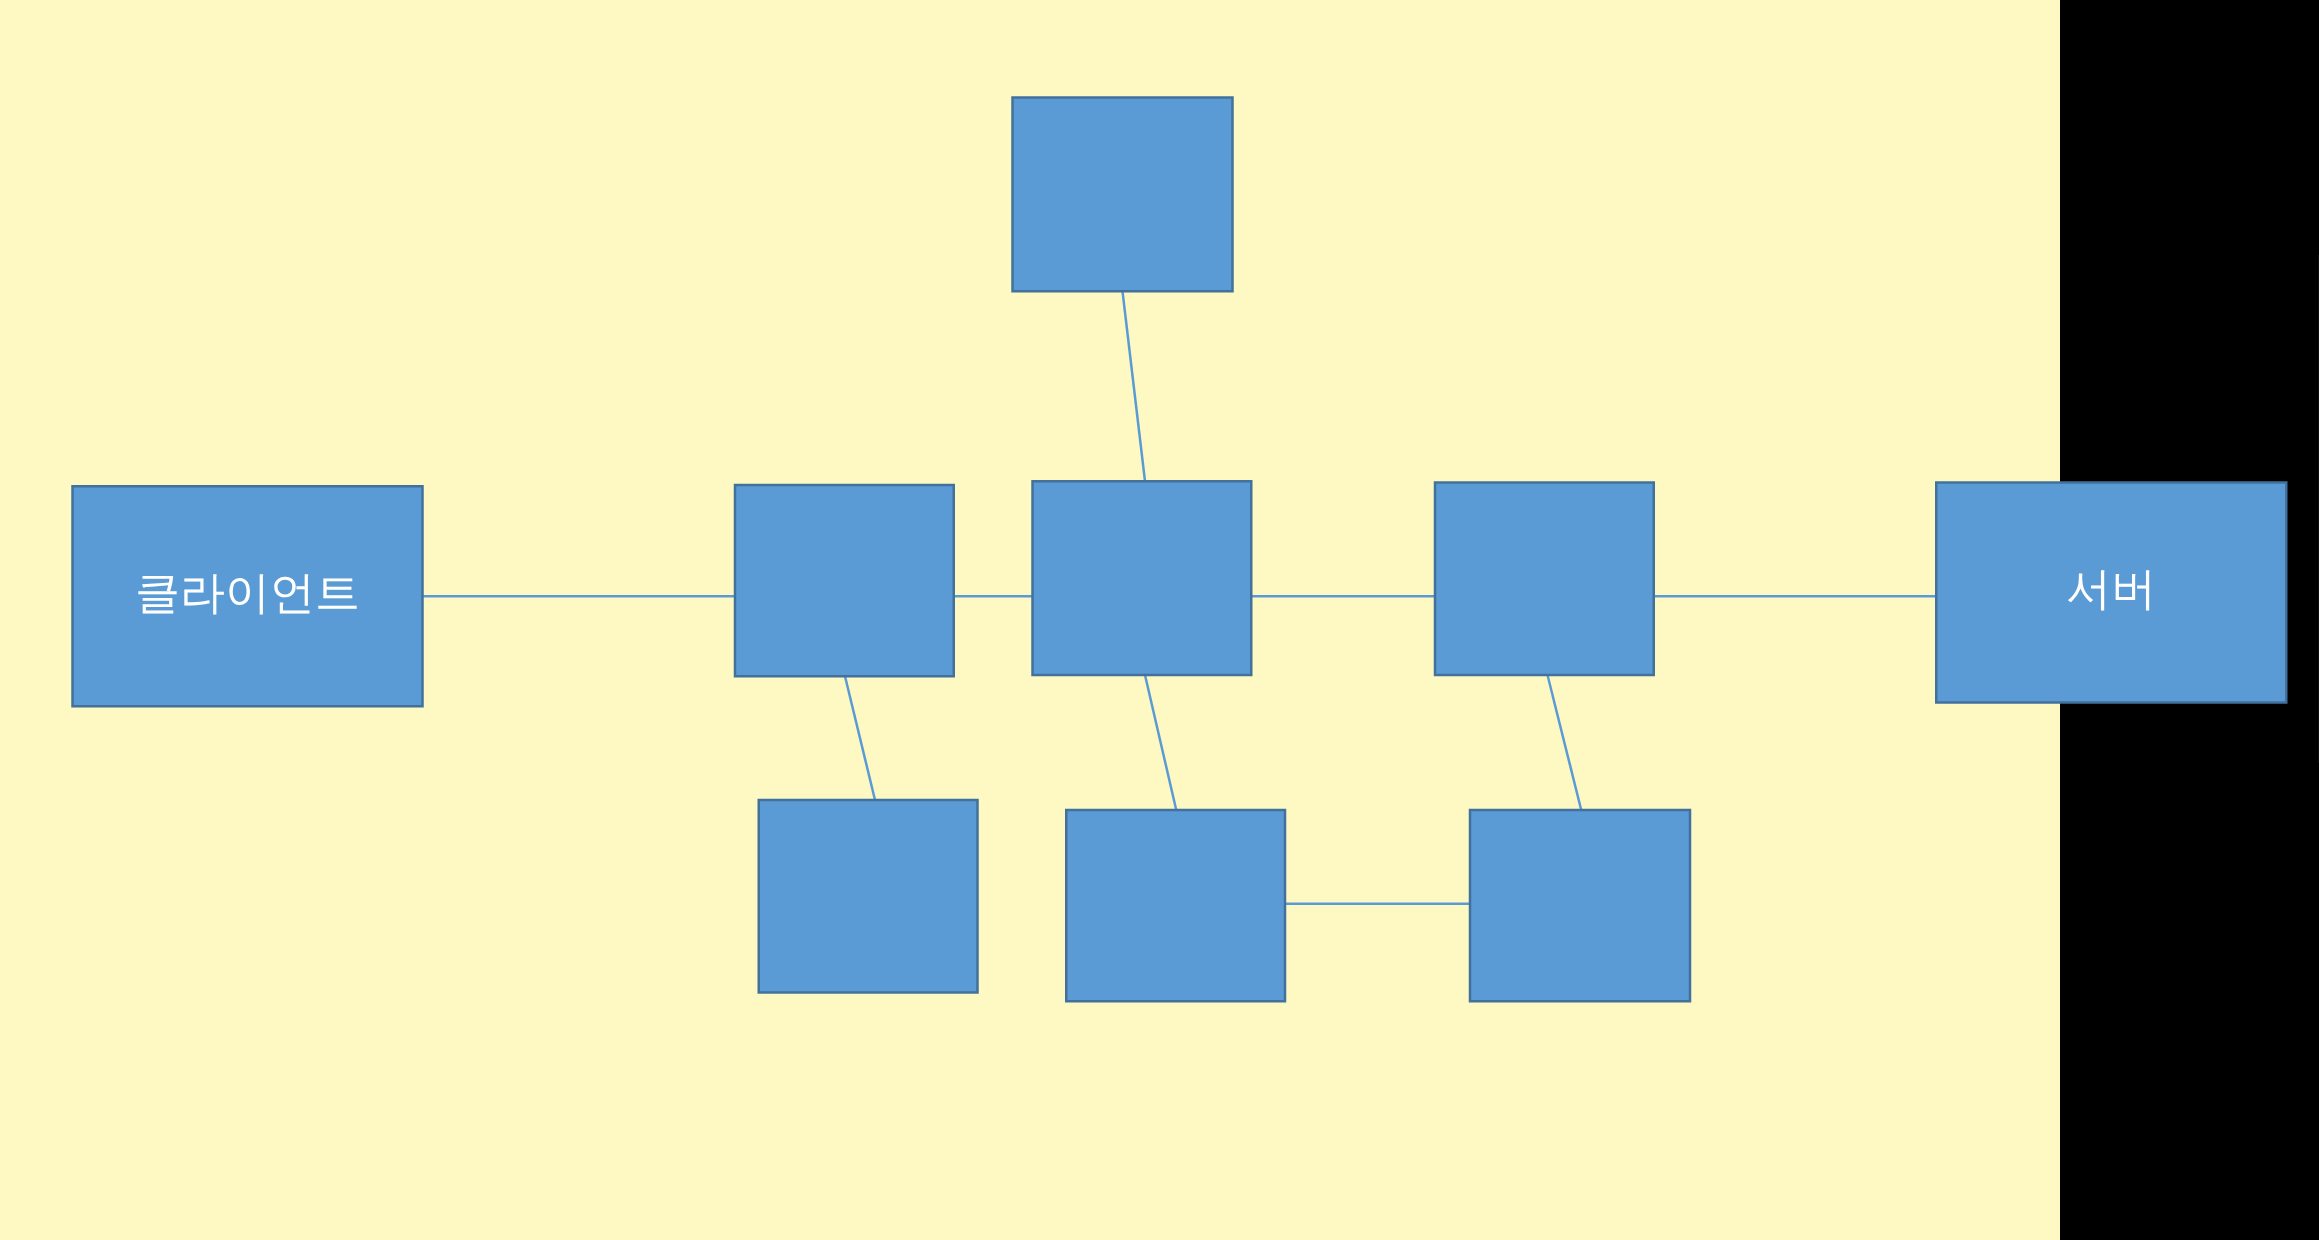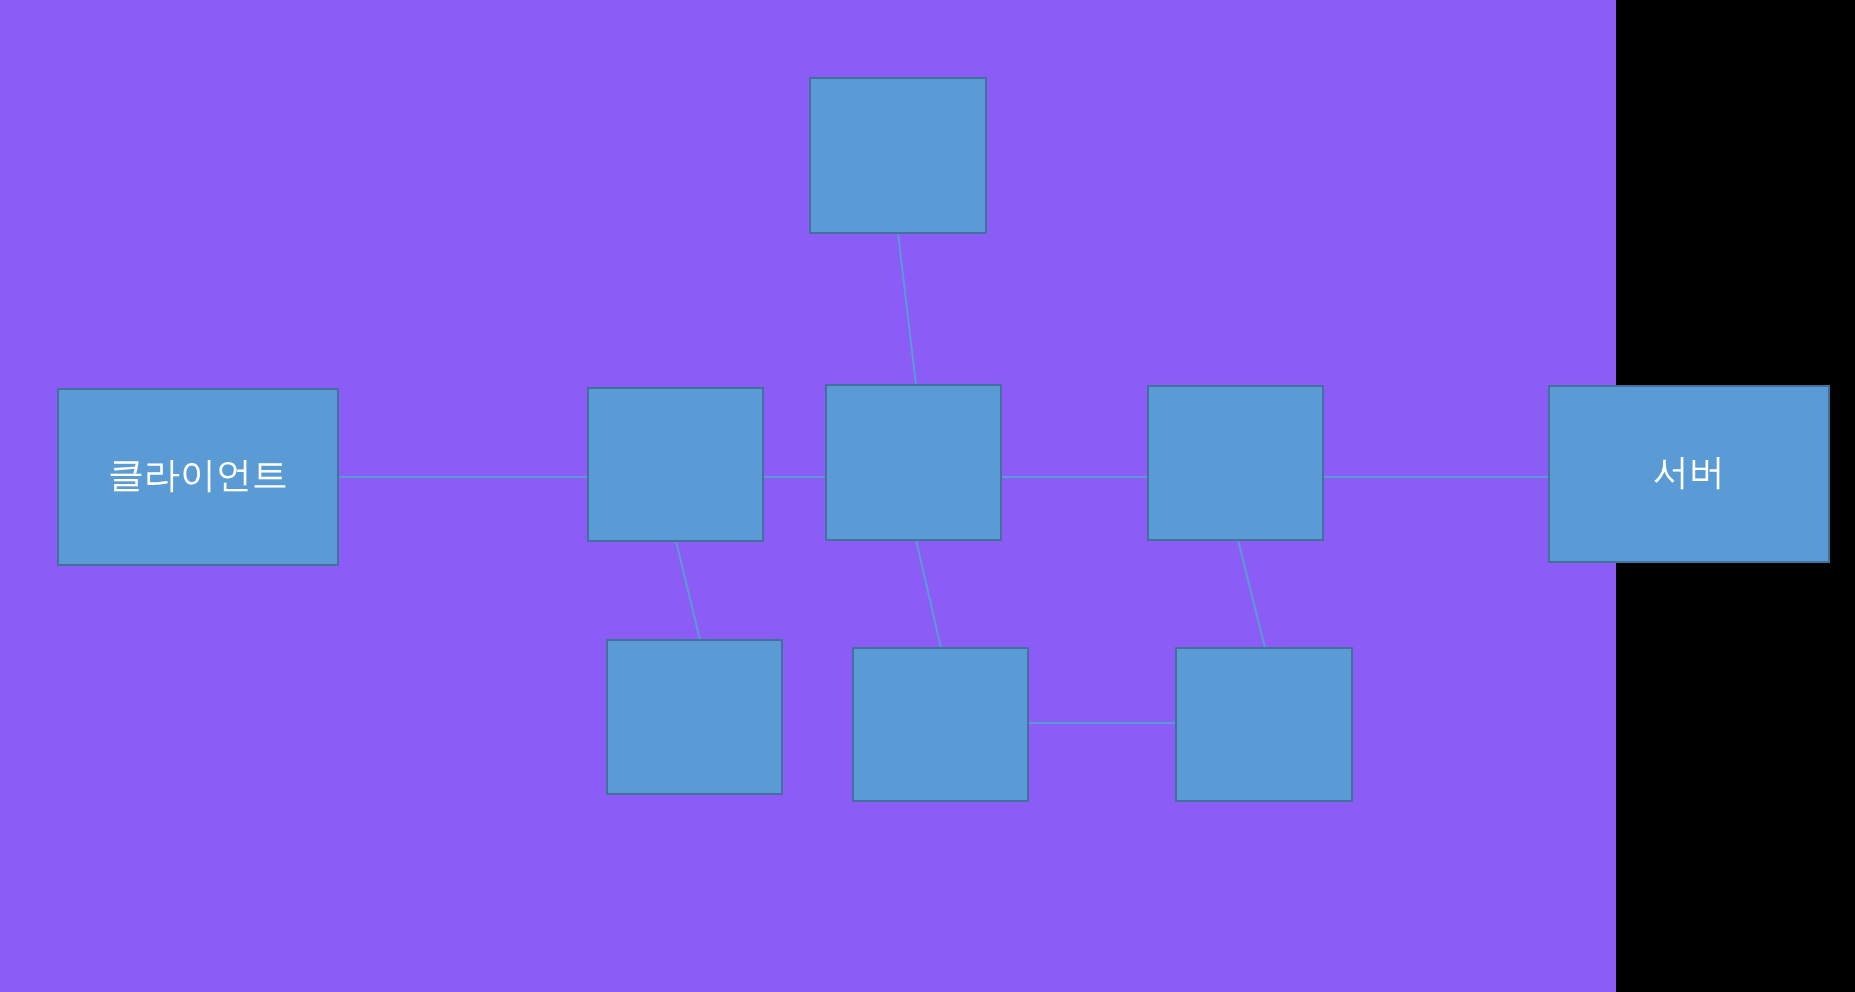--- a/index.html
+++ b/index.html
@@ -10,21 +10,22 @@
   body {
     width: 1855px;
     height: 992px;
     overflow: hidden;
     font-family: "Liberation Sans", sans-serif;
   }
   #diagram-canvas {
     position: relative;
     width: 1616px;
     height: 992px;
-    background: #8b5cf6;
+    background: #fef9c3;
+    padding-left: 32px;
   }
   svg#diagram-svg {
     position: absolute;
     top: 0;
     left: 0;
     width: 1855px;
     height: 992px;
     display: block;
   }
   .node-rect {

